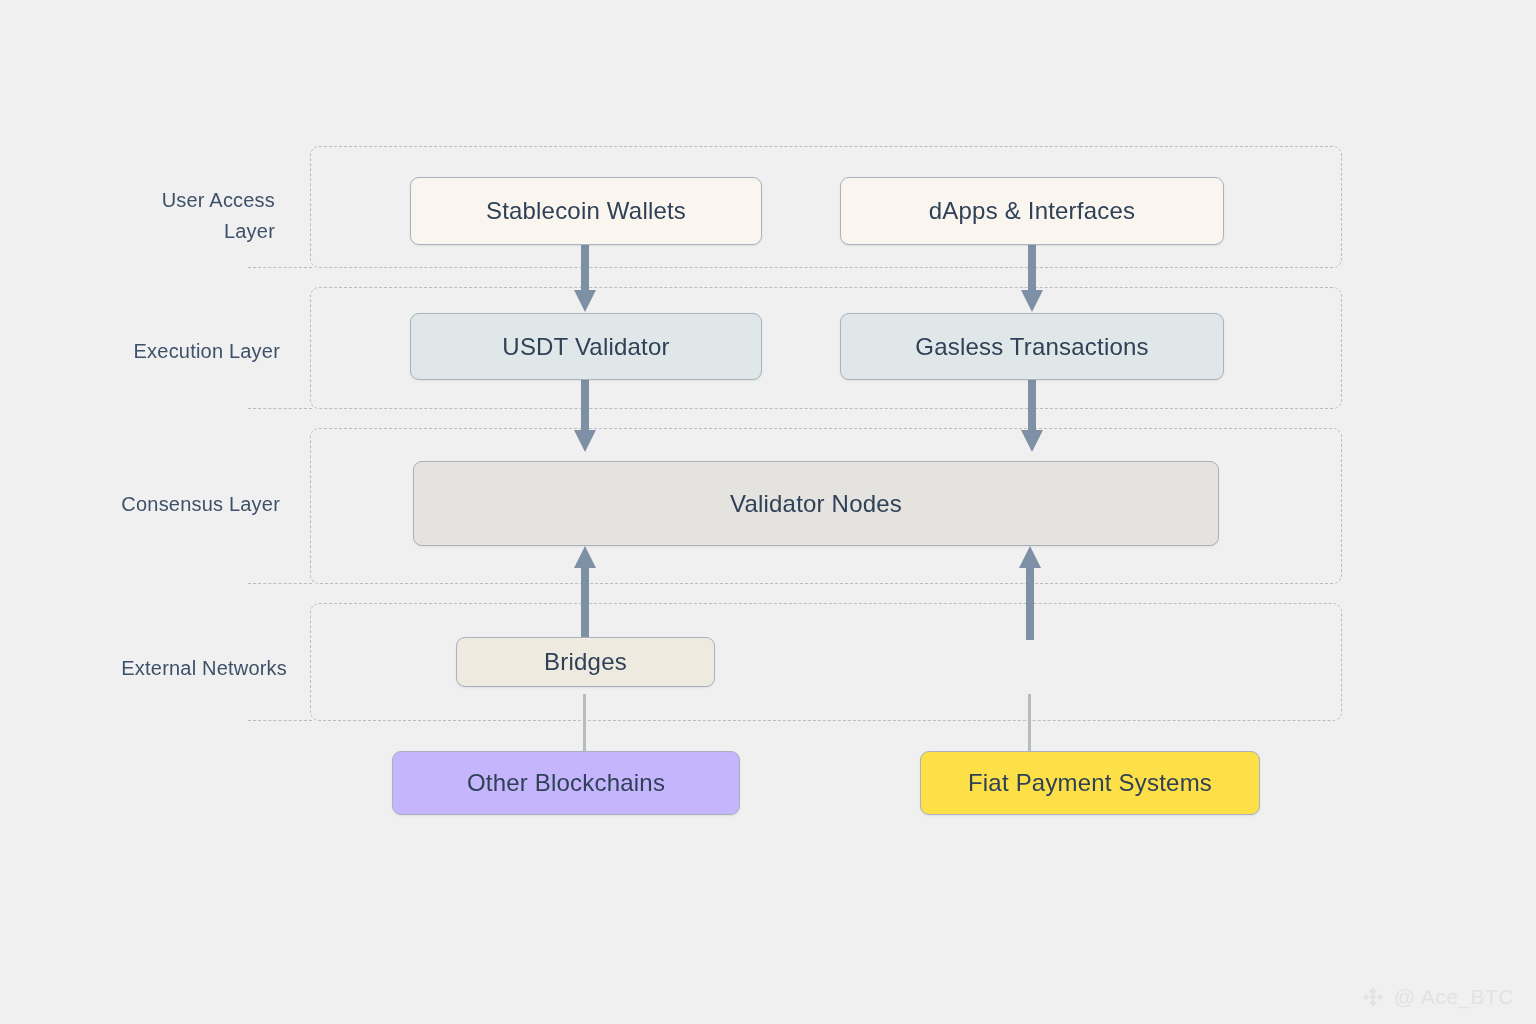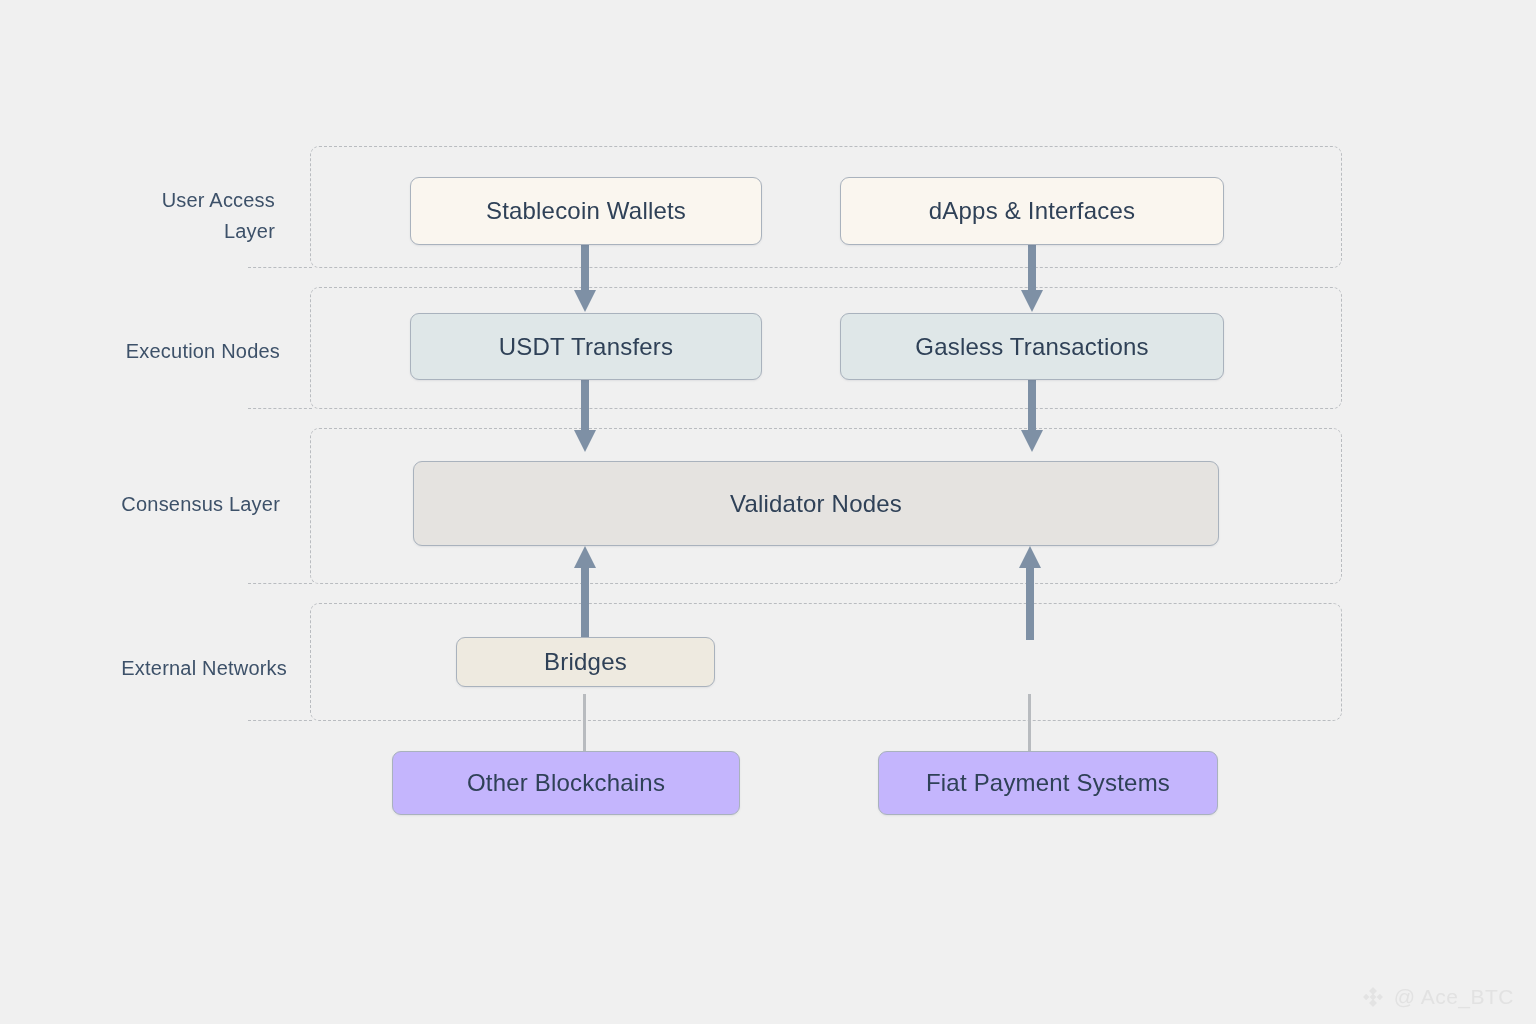--- a/index.html
+++ b/index.html
@@ -64,21 +64,21 @@
     box-shadow: 0 1px 2px rgba(70,80,95,0.10);
     text-align: left;
     padding: 16px 12px;
   }
 
   .node.cream   { background: #faf6ef; }
   .node.bluegr  { background: #dfe7e8; }
   .node.warmgr  { background: #e5e3e0; }
   .node.beige   { background: #eeeae0; }
   .node.greyish { background: #c4b5fd; }
-  .node.blush   { background: #c4b5fd; }
+  .node.blush   { background: #fde047; margin-left: 42px; }
 
   
   .conn { position: absolute; }
 
   .conn svg { display: block; overflow: visible; }
 
   
   .line-conn {
     position: absolute;
     width: 3px;
@@ -101,21 +101,21 @@
   #watermark .wm-mark { width: 26px; height: 26px; display: block; }
 </style>
 </head>
 <body>
 
 <div id="canvas">
 
   <div class="layer-label" style="left:60px; top:185px; width:215px;">User Access
 Layer</div>
 
-  <div class="layer-label" style="left:60px; top:336px; width:220px;">Execution Nodes</div>
+  <div class="layer-label" style="left:60px; top:336px; width:220px;">Execution Layer</div>
 
   <div class="layer-label" style="left:50px; top:489px; width:230px;">Consensus Layer</div>
 
   <div class="layer-label" style="left:35px; top:653px; width:252px;">External Networks</div>
 
   <div class="group-box" style="left:310px; top:146px; width:1032px; height:122px;"></div>
   <div class="group-stub" style="left:248px; top:267px; width:64px;"></div>
 
   <div class="group-box" style="left:310px; top:287px; width:1032px; height:122px;"></div>
   <div class="group-stub" style="left:248px; top:408px; width:64px;"></div>
@@ -169,21 +169,21 @@
   </div>
 
   <div class="line-conn" style="left:583px; top:694px; height:62px;"></div>
 
   <div class="line-conn" style="left:1028px; top:694px; height:62px;"></div>
 
   <div class="node cream" style="left:410px; top:177px; width:352px; height:68px;">Stablecoin Wallets</div>
 
   <div class="node cream" style="left:840px; top:177px; width:384px; height:68px;">dApps &amp; Interfaces</div>
 
-  <div class="node bluegr" style="left:410px; top:313px; width:352px; height:67px;">USDT Transfers</div>
+  <div class="node bluegr" style="left:410px; top:313px; width:352px; height:67px;">USDT Validator</div>
 
   <div class="node bluegr" style="left:840px; top:313px; width:384px; height:67px;">Gasless Transactions</div>
 
   <div class="node warmgr" style="left:413px; top:461px; width:806px; height:85px;">Validator Nodes</div>
 
   <div class="node beige" style="left:456px; top:637px; width:259px; height:50px;">Bridges</div>
 
 
   <div class="node greyish" style="left:392px; top:751px; width:348px; height:64px;">Other Blockchains</div>
 

